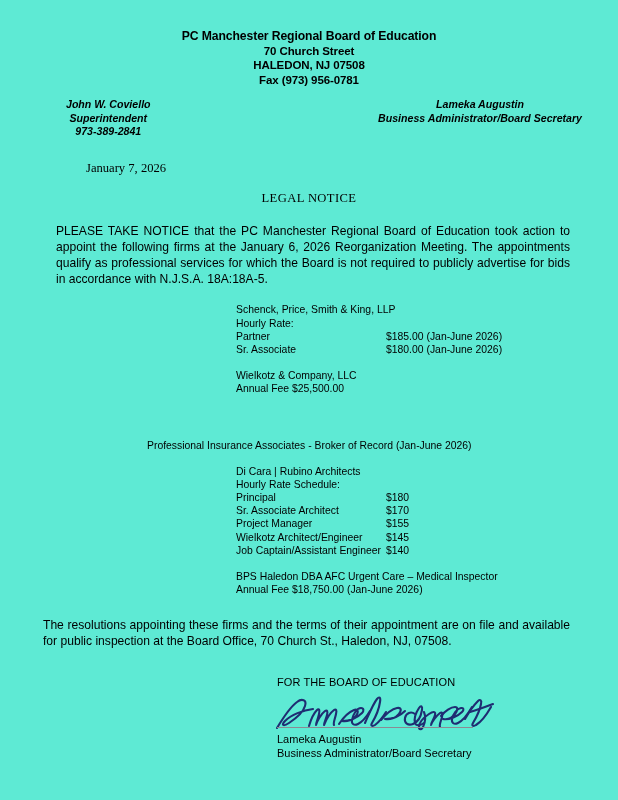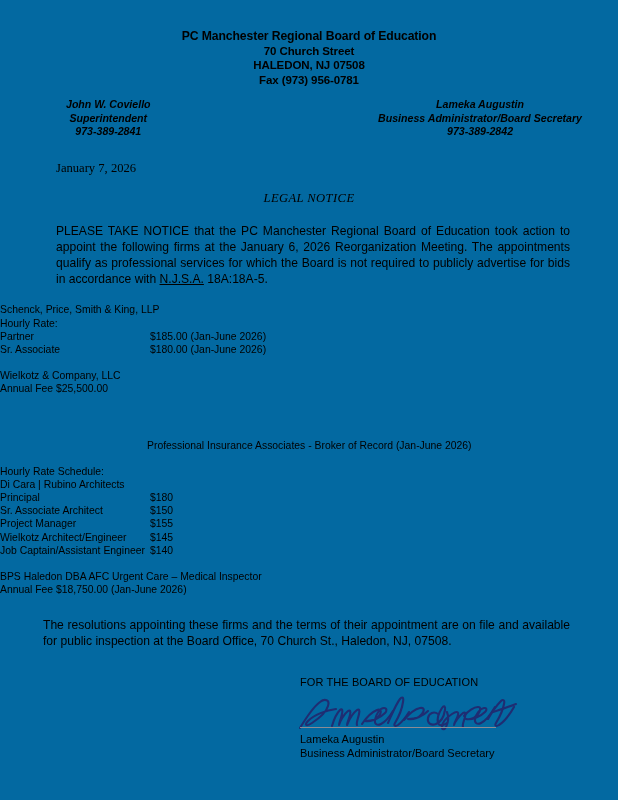--- a/index.html
+++ b/index.html
@@ -4,21 +4,21 @@
 <style>
   html, body {
     margin: 0;
     padding: 0;
     background: #ffffff;
   }
   .page {
     position: relative;
     width: 618px;
     height: 800px;
-    background: #0369a1;
+    background: #5eead4;
     overflow: hidden;
     font-family: "Liberation Sans", sans-serif;
     color: #000000;
   }
 
   
   .letterhead {
     text-align: center;
     padding-top: 29px;
     font-family: "Liberation Sans", sans-serif;
@@ -43,64 +43,62 @@
     gap: 32px;
   }
   .officer { text-align: center; }
   .officer.left  { margin-left: 18px; }
   .officer.right { margin-right: 8px; }
 
   
   .serif { font-family: "Liberation Serif", serif; }
   .date {
     margin-top: 22px;
-    padding-left: 56px;
+    padding-left: 86px;
     font-size: 12.6px;
   }
   .notice-title {
     margin-top: 15px;
     text-align: center;
     font-size: 12.6px;
     letter-spacing: 0.4px;
-    font-style: italic;
   }
 
   
   .body-para {
     margin: 0;
     padding: 0 48px 0 56px;
     font-size: 12.1px;
     line-height: 16.2px;
     text-align: justify;
   }
   .body-para.first { margin-top: 17px; }
   .body-para.last  { margin-top: 21px; padding-left: 43px; }
-  .u { text-decoration: underline; }
+  .u { }
 
   
   .listing {
     margin-top: 16px;
     font-size: 10.4px;
     line-height: 13.1px;
   }
-  .block { }
+  .block { padding-left: 236px; }
   .block + .block { margin-top: 13px; }
   .block.indent-a { padding-left: 147px; margin-top: 44px; }
   .block.indent-b { padding-left: 155px; }
   .row { display: flex; }
   .row .label { width: 150px; flex: 0 0 150px; }
   .row .value { white-space: nowrap; }
 
   
   .signature-area {
     margin-top: 26px;
     padding-left: 277px;
     font-size: 11px;
     line-height: 14.2px;
-    margin-left: 23px;
   }
   .sig-heading { letter-spacing: 0.1px; }
   .sig-graphic {
     position: relative;
     width: 232px;
     height: 38px;
     margin-top: 4px;
   }
   .sig-graphic svg {
     position: absolute;
@@ -131,21 +129,20 @@
 
   <div class="officers">
     <div class="officer left">
       <div>John W. Coviello</div>
       <div>Superintendent</div>
       <div>973-389-2841</div>
     </div>
     <div class="officer right">
       <div>Lameka Augustin</div>
       <div>Business Administrator/Board Secretary</div>
-      <div>973-389-2842</div>
     </div>
   </div>
 
   <div class="date serif">January 7, 2026</div>
 
   <div class="notice-title serif">LEGAL NOTICE</div>
 
   <p class="body-para first"><span>PLEASE TAKE NOTICE that the PC Manchester Regional Board of Education took action to appoint the following firms at the January 6, 2026 Reorganization Meeting. The appointments qualify as professional services for which the Board is not required to publicly advertise for bids in accordance with </span><span class="u">N.J.S.A.</span><span> 18A:18A-5.</span></p>
 
   <div class="listing">
@@ -167,29 +164,29 @@
       <div>Wielkotz &amp; Company, LLC</div>
       <div>Annual Fee $25,500.00</div>
     </div>
 
     <div class="block indent-a">
       <div>Professional Insurance Associates - Broker of Record (Jan-June 2026)</div>
     </div>
 
 
     <div class="block">
+      <div>Di Cara | Rubino Architects</div>
       <div>Hourly Rate Schedule:</div>
-      <div>Di Cara | Rubino Architects</div>
       <div class="row">
         <span class="label">Principal</span>
         <span class="value">$180</span>
       </div>
       <div class="row">
         <span class="label">Sr. Associate Architect</span>
-        <span class="value">$150</span>
+        <span class="value">$170</span>
       </div>
       <div class="row">
         <span class="label">Project Manager</span>
         <span class="value">$155</span>
       </div>
       <div class="row">
         <span class="label">Wielkotz Architect/Engineer</span>
         <span class="value">$145</span>
       </div>
       <div class="row">

